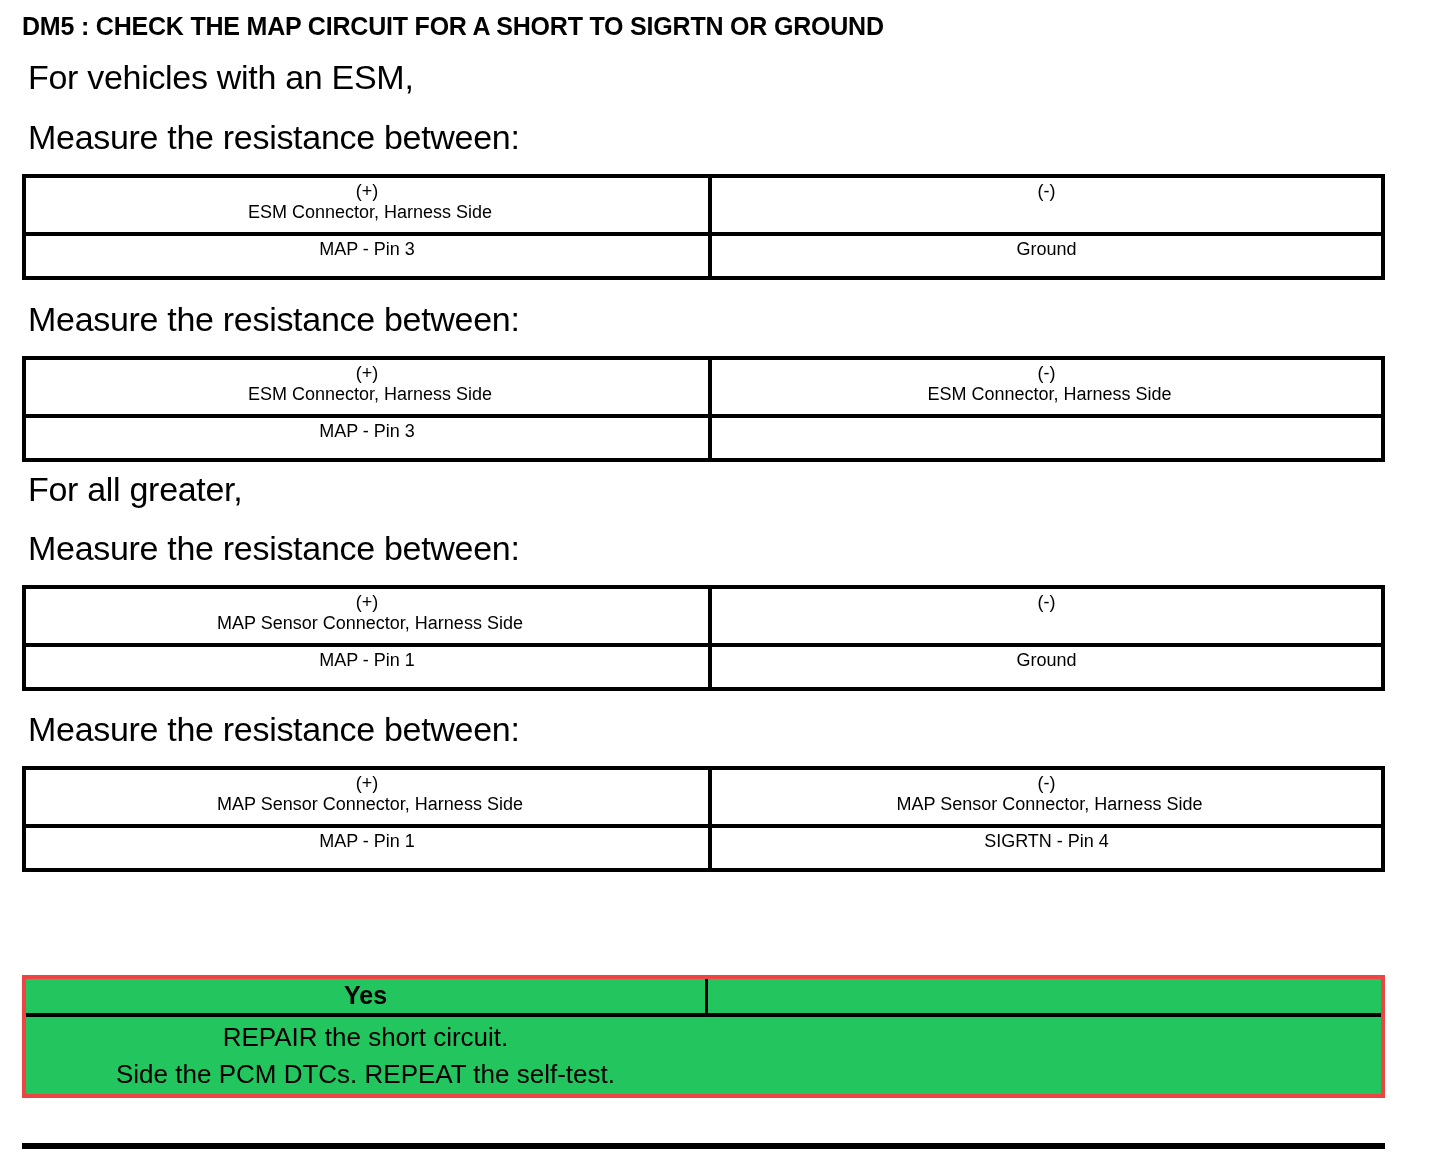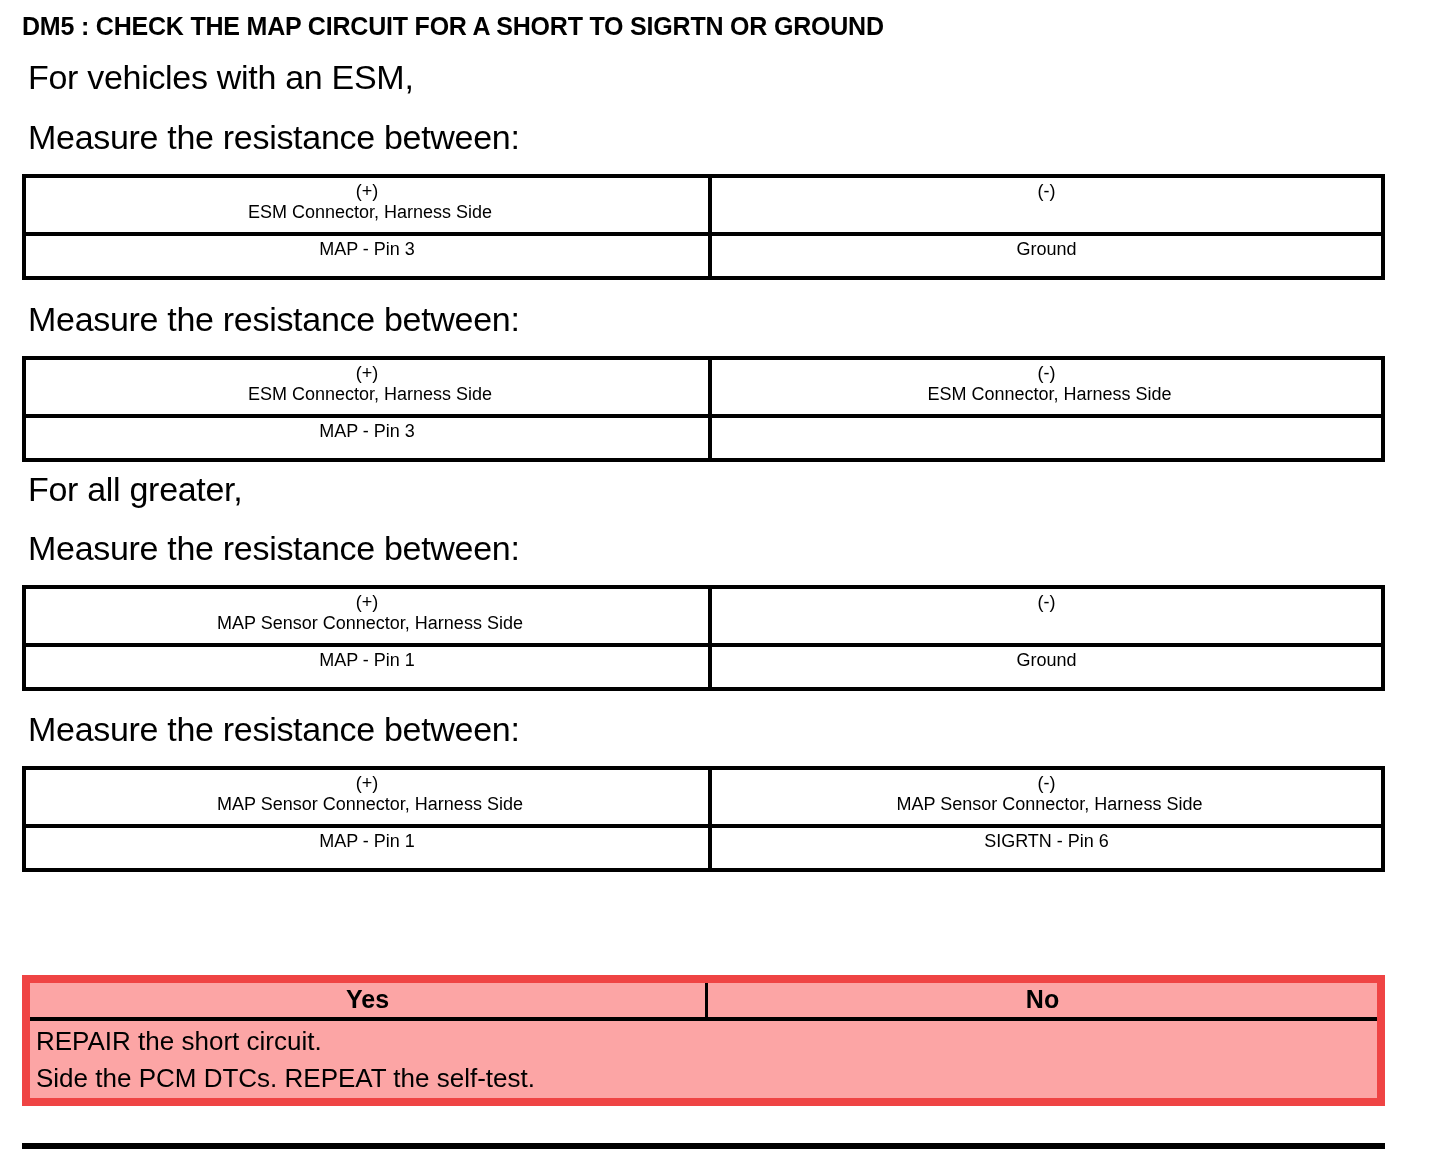--- a/index.html
+++ b/index.html
@@ -112,23 +112,23 @@
     line-height: 21px;
     white-space: nowrap;
   }
 
   
   .dtable {
     position: absolute;
     left: 22px;
     top: 975px;
     width: 1363px;
-    border: 8px solid #ef4444;
-    box-sizing: border-box;
-    background: #fca5a5;
+    border: 4px solid #ef4444;
+    box-sizing: border-box;
+    background: #22c55e;
   }
   .drow {
     display: flex;
     width: 100%;
     box-sizing: border-box;
   }
   .drow.dhead {
     border-bottom: 4px solid #000;
   }
   .dcell {
@@ -161,21 +161,21 @@
   }
   .dcell .no-lines {
     display: block;
     padding-left: 6px;
     padding-top: 2px;
   }
   .dcell .no-lines span {
     display: block;
     font-size: 26px;
     line-height: 37px;
-    text-align: left;
+    text-align: center;
     white-space: nowrap;
   }
 
   
   .footer-rule {
     position: absolute;
     left: 22px;
     top: 1143px;
     width: 1363px;
     height: 6px;
@@ -270,30 +270,29 @@
       <div class="mcell right">
         <span class="sign">(-)</span>
         <span class="conn">MAP Sensor Connector, Harness Side</span>
       </div>
     </div>
     <div class="mrow body">
       <div class="mcell left">
         <span class="pin">MAP - Pin 1</span>
       </div>
       <div class="mcell right">
-        <span class="pin">SIGRTN - Pin 6</span>
+        <span class="pin">SIGRTN - Pin 4</span>
       </div>
     </div>
   </div>
 
 
   <div class="dtable">
     <div class="drow dhead">
       <div class="dcell left">Yes</div>
-      <div class="dcell right">No</div>
     </div>
     <div class="drow dbody">
       <div class="dcell right">
         <span class="no-lines">
           <span>REPAIR the short circuit.</span>
           <span>Side the PCM DTCs. REPEAT the self-test.</span>
         </span>
       </div>
     </div>
   </div>

